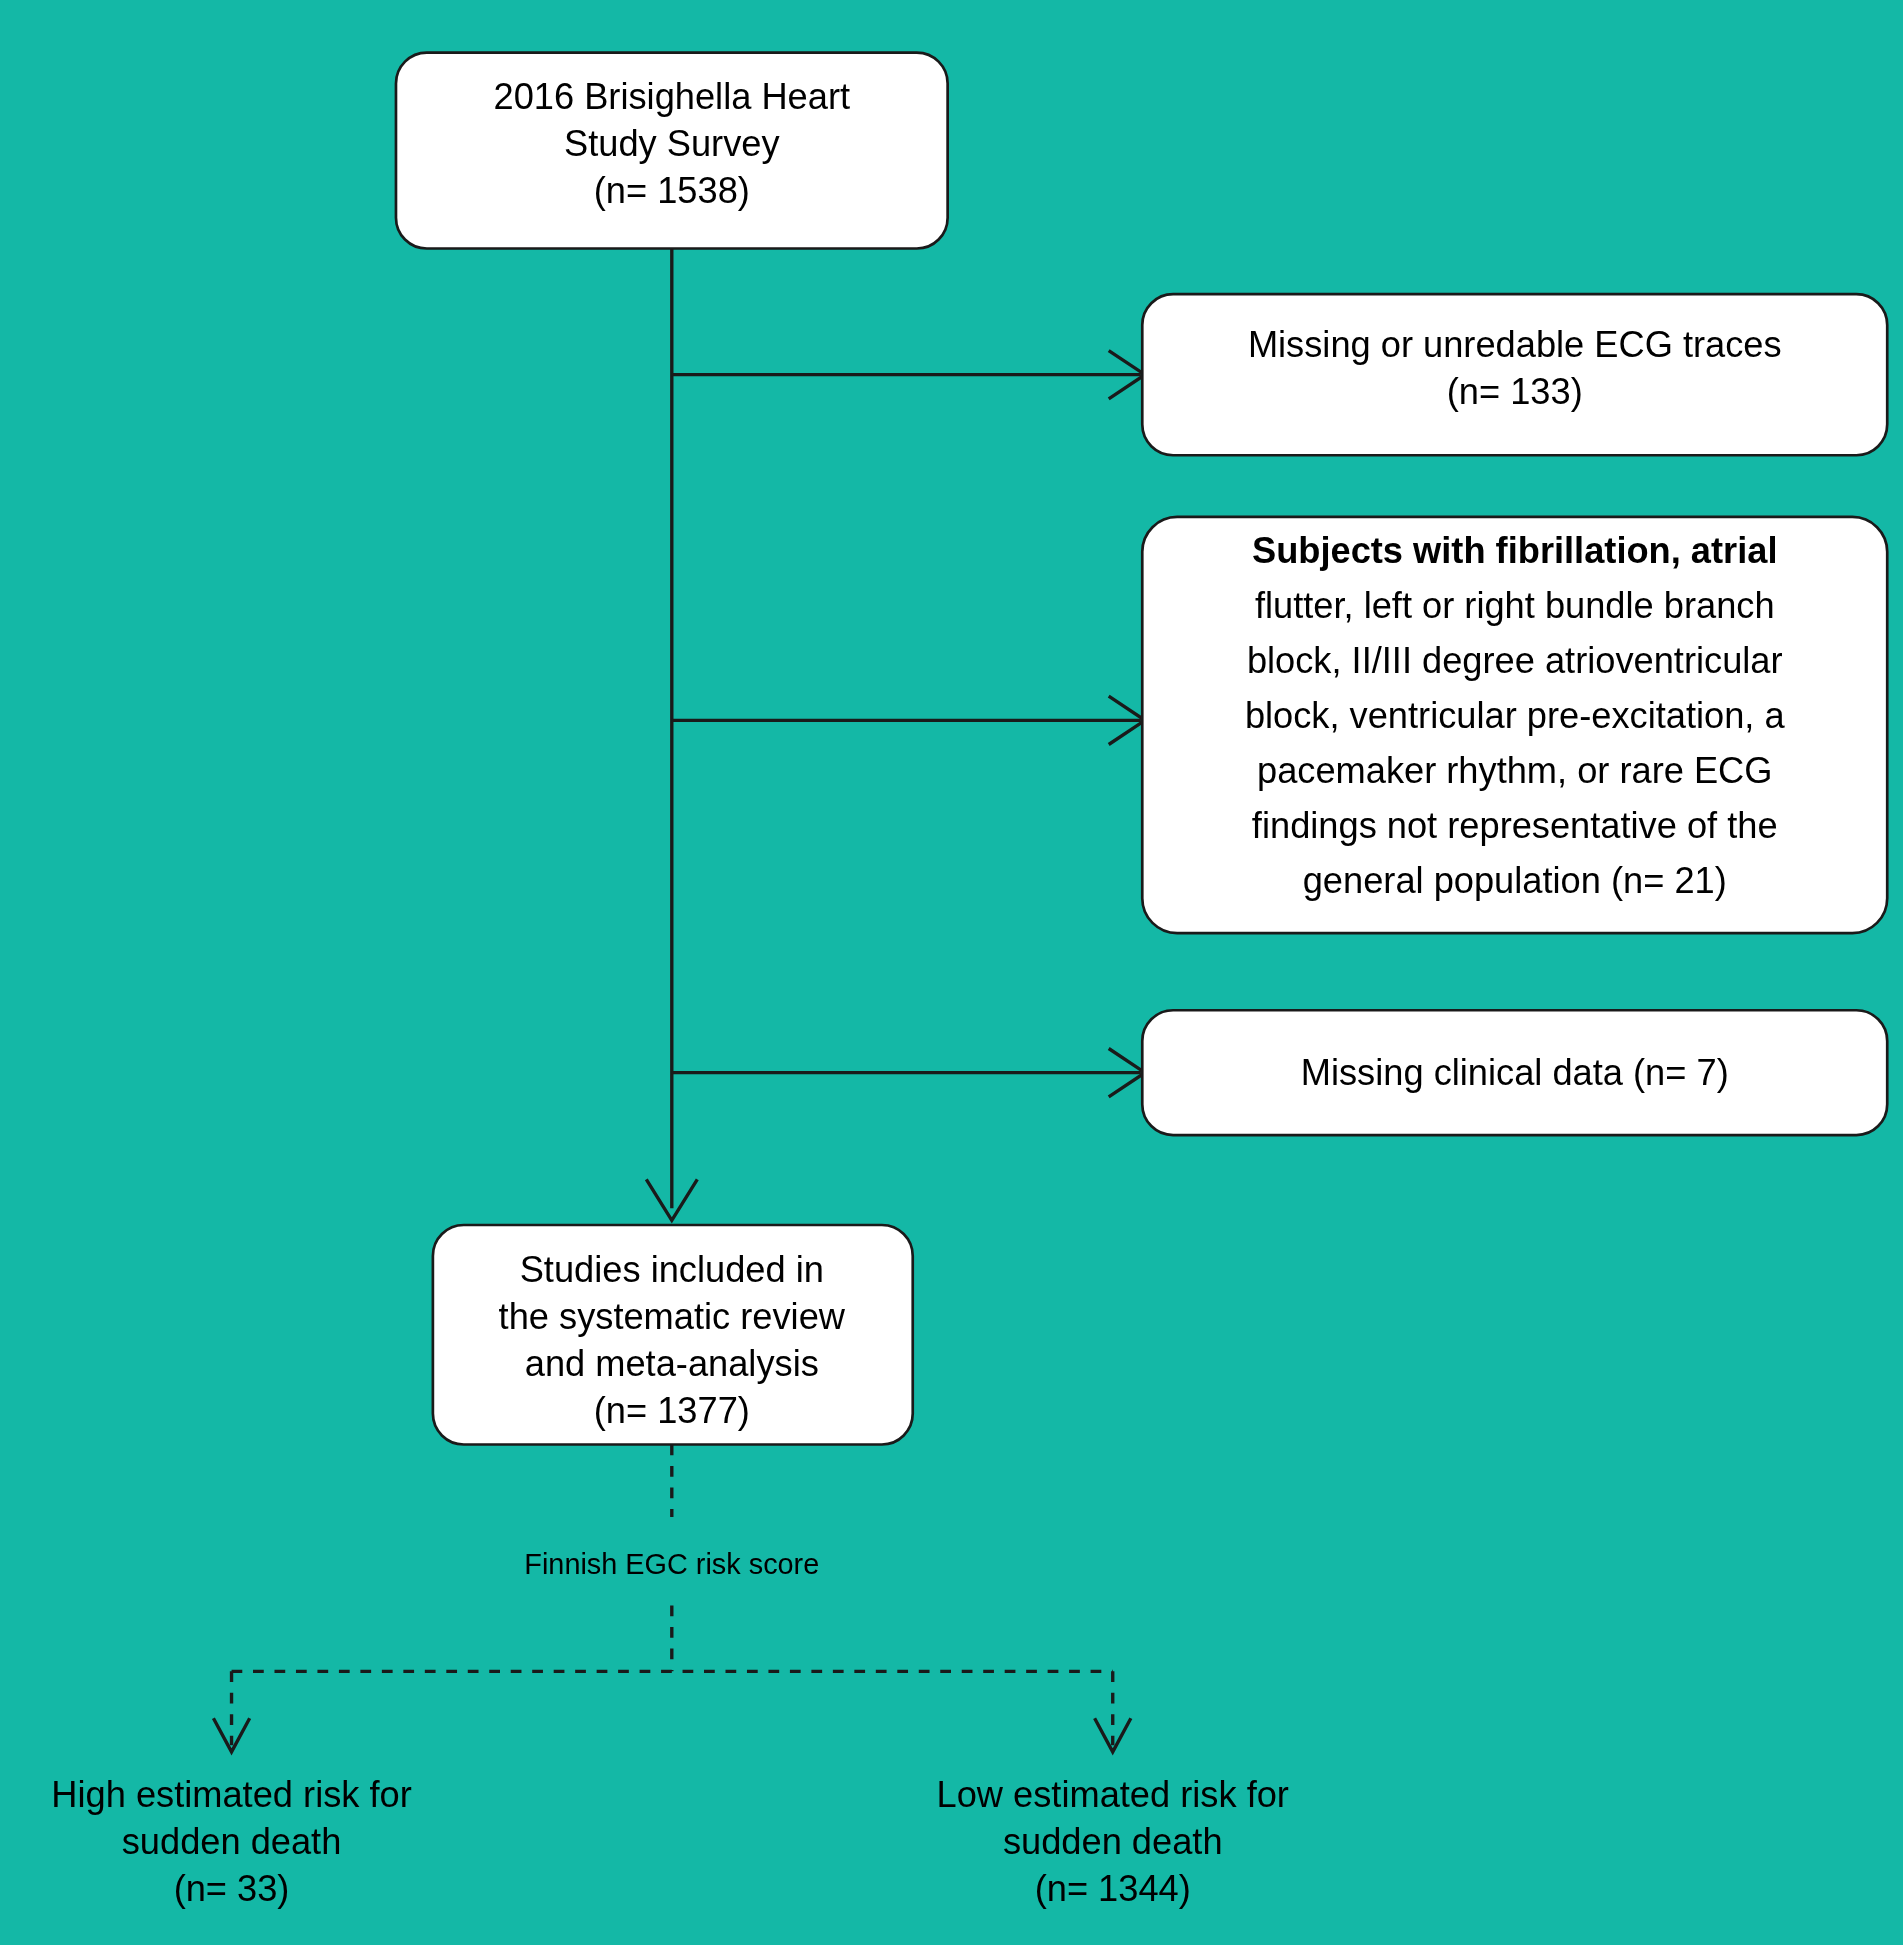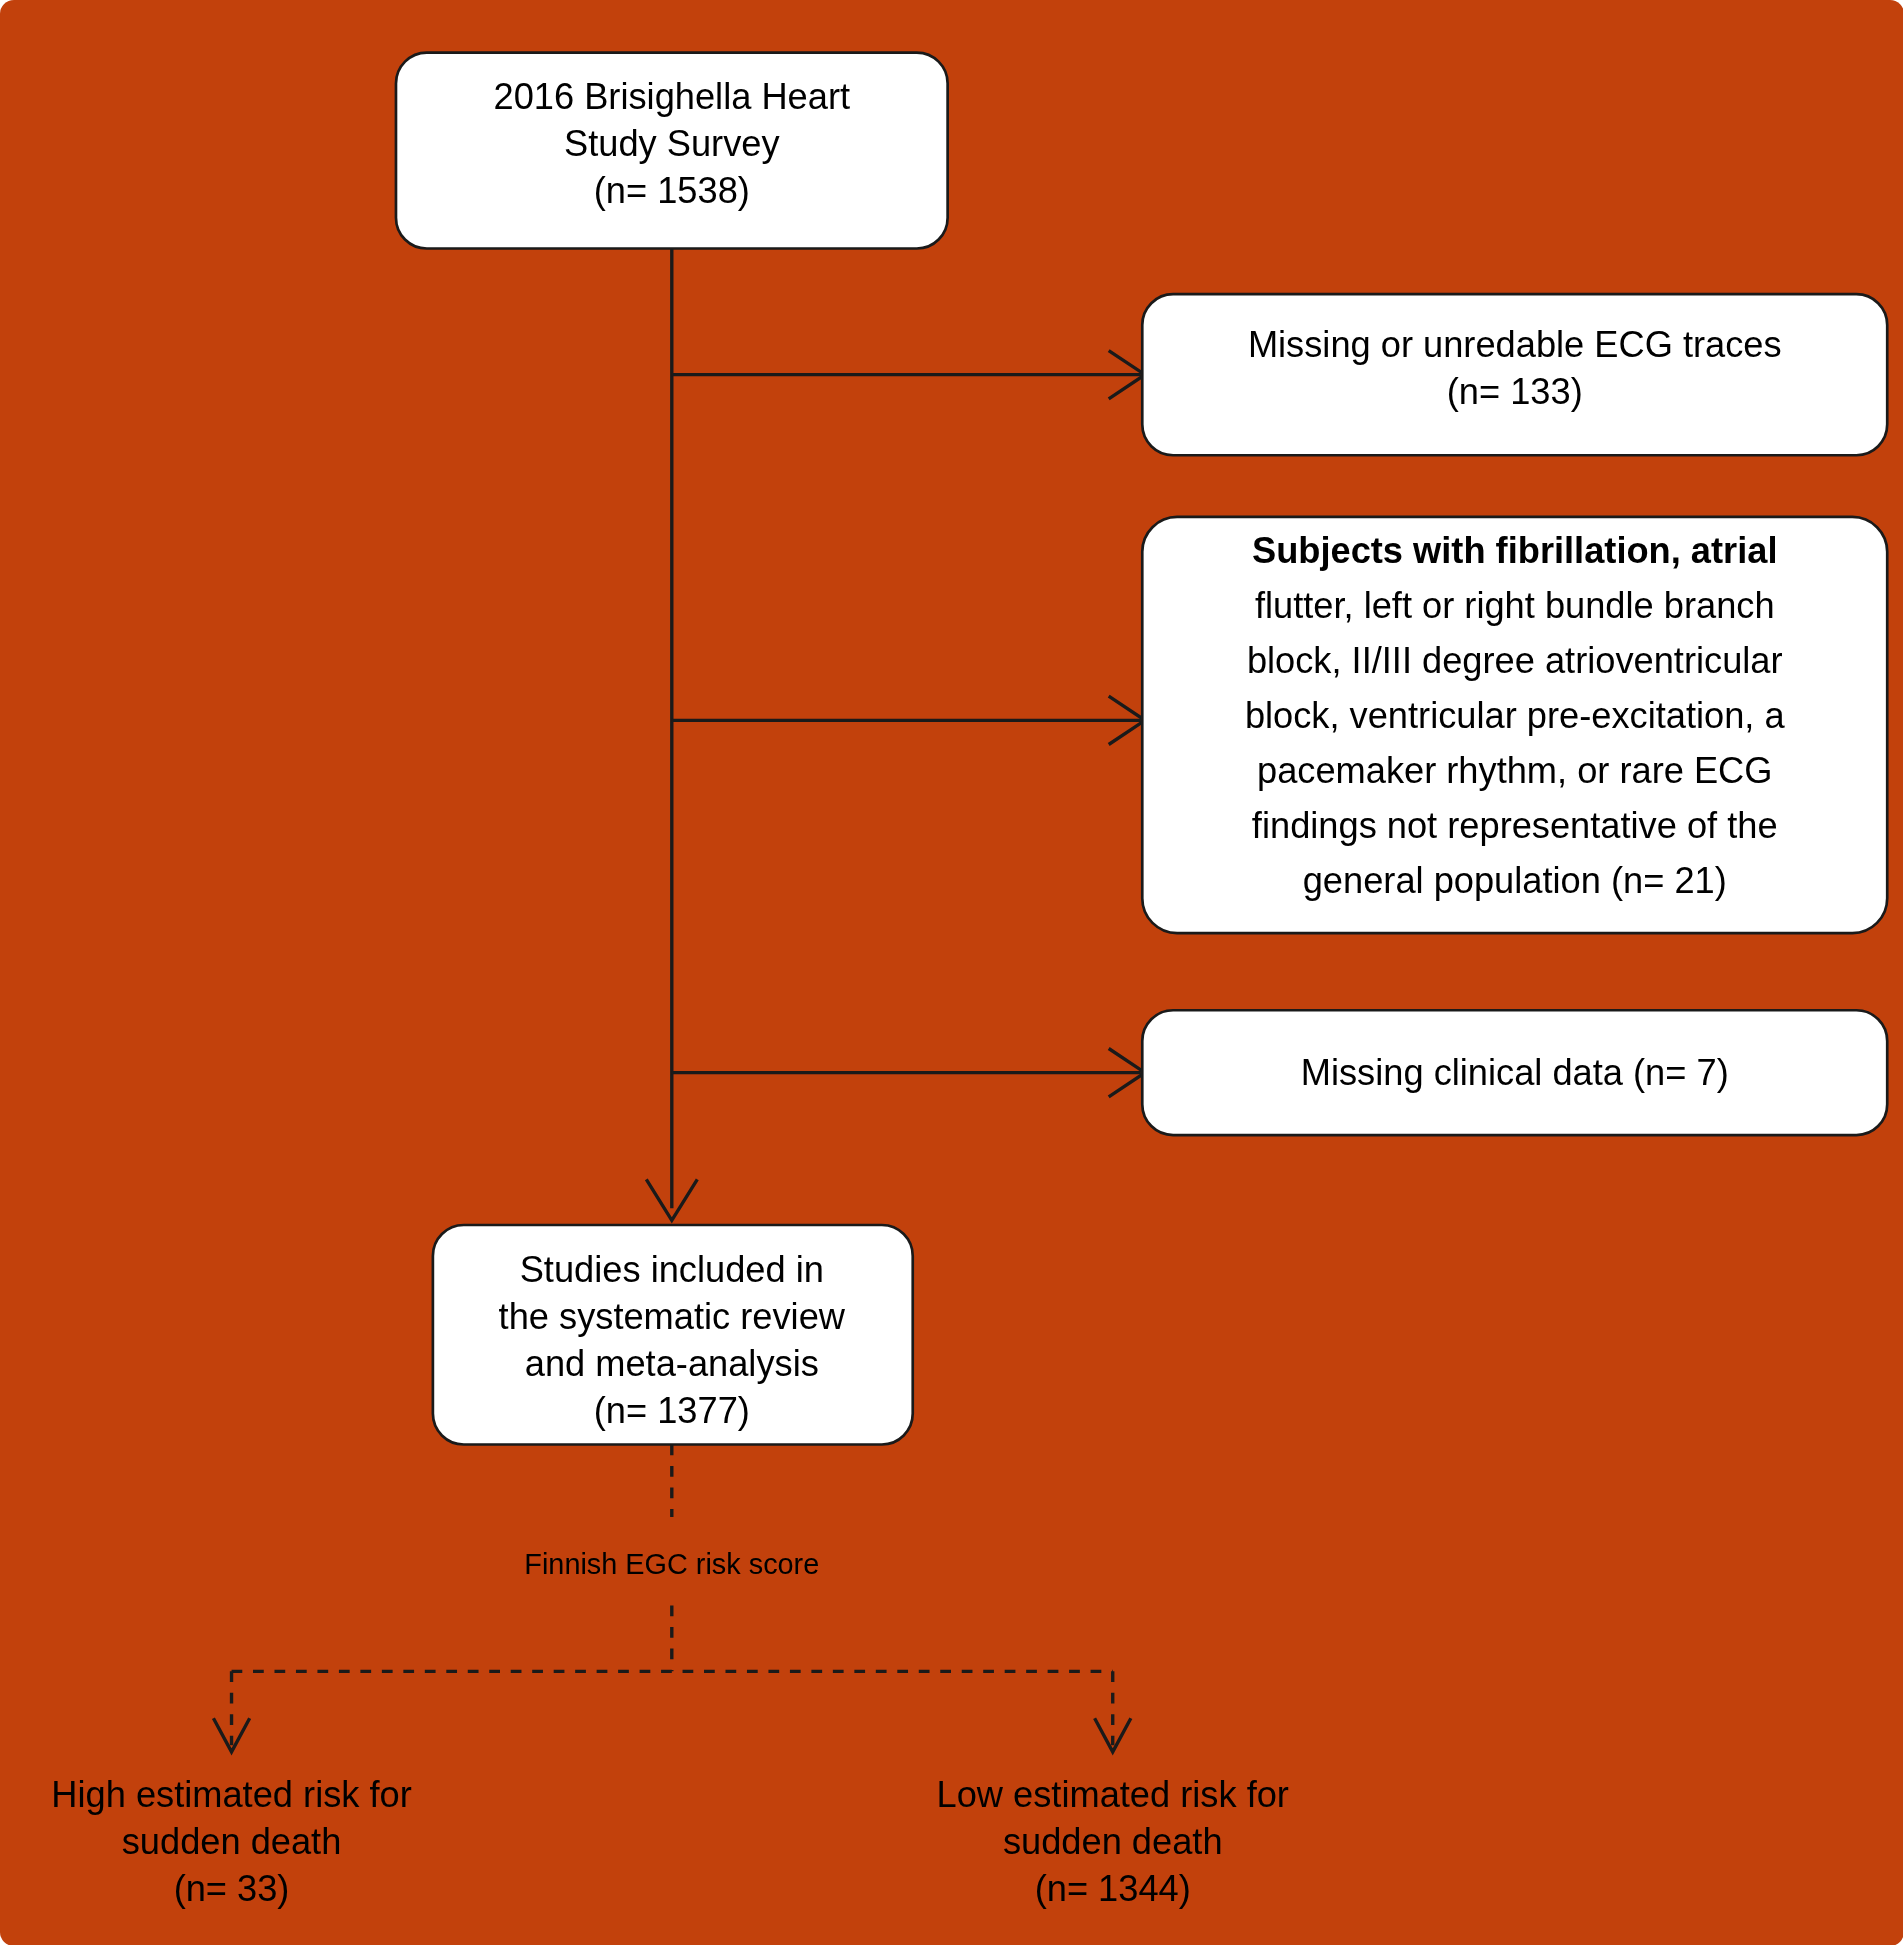--- a/index.html
+++ b/index.html
@@ -11,22 +11,21 @@
     width: 1904px;
     height: 1946px;
     font-family: "Liberation Sans", sans-serif;
     color: #000000;
     overflow: hidden;
   }
   #flowchart-root {
     position: relative;
     width: 1904px;
     height: 1946px;
-    background: #c2410c;
-    border-radius: 14px;
+    background: #14b8a6;
   }
   svg.flow-svg {
     position: absolute;
     top: 0;
     left: 0;
     width: 1904px;
     height: 1946px;
     display: block;
   }
   .node-box {

